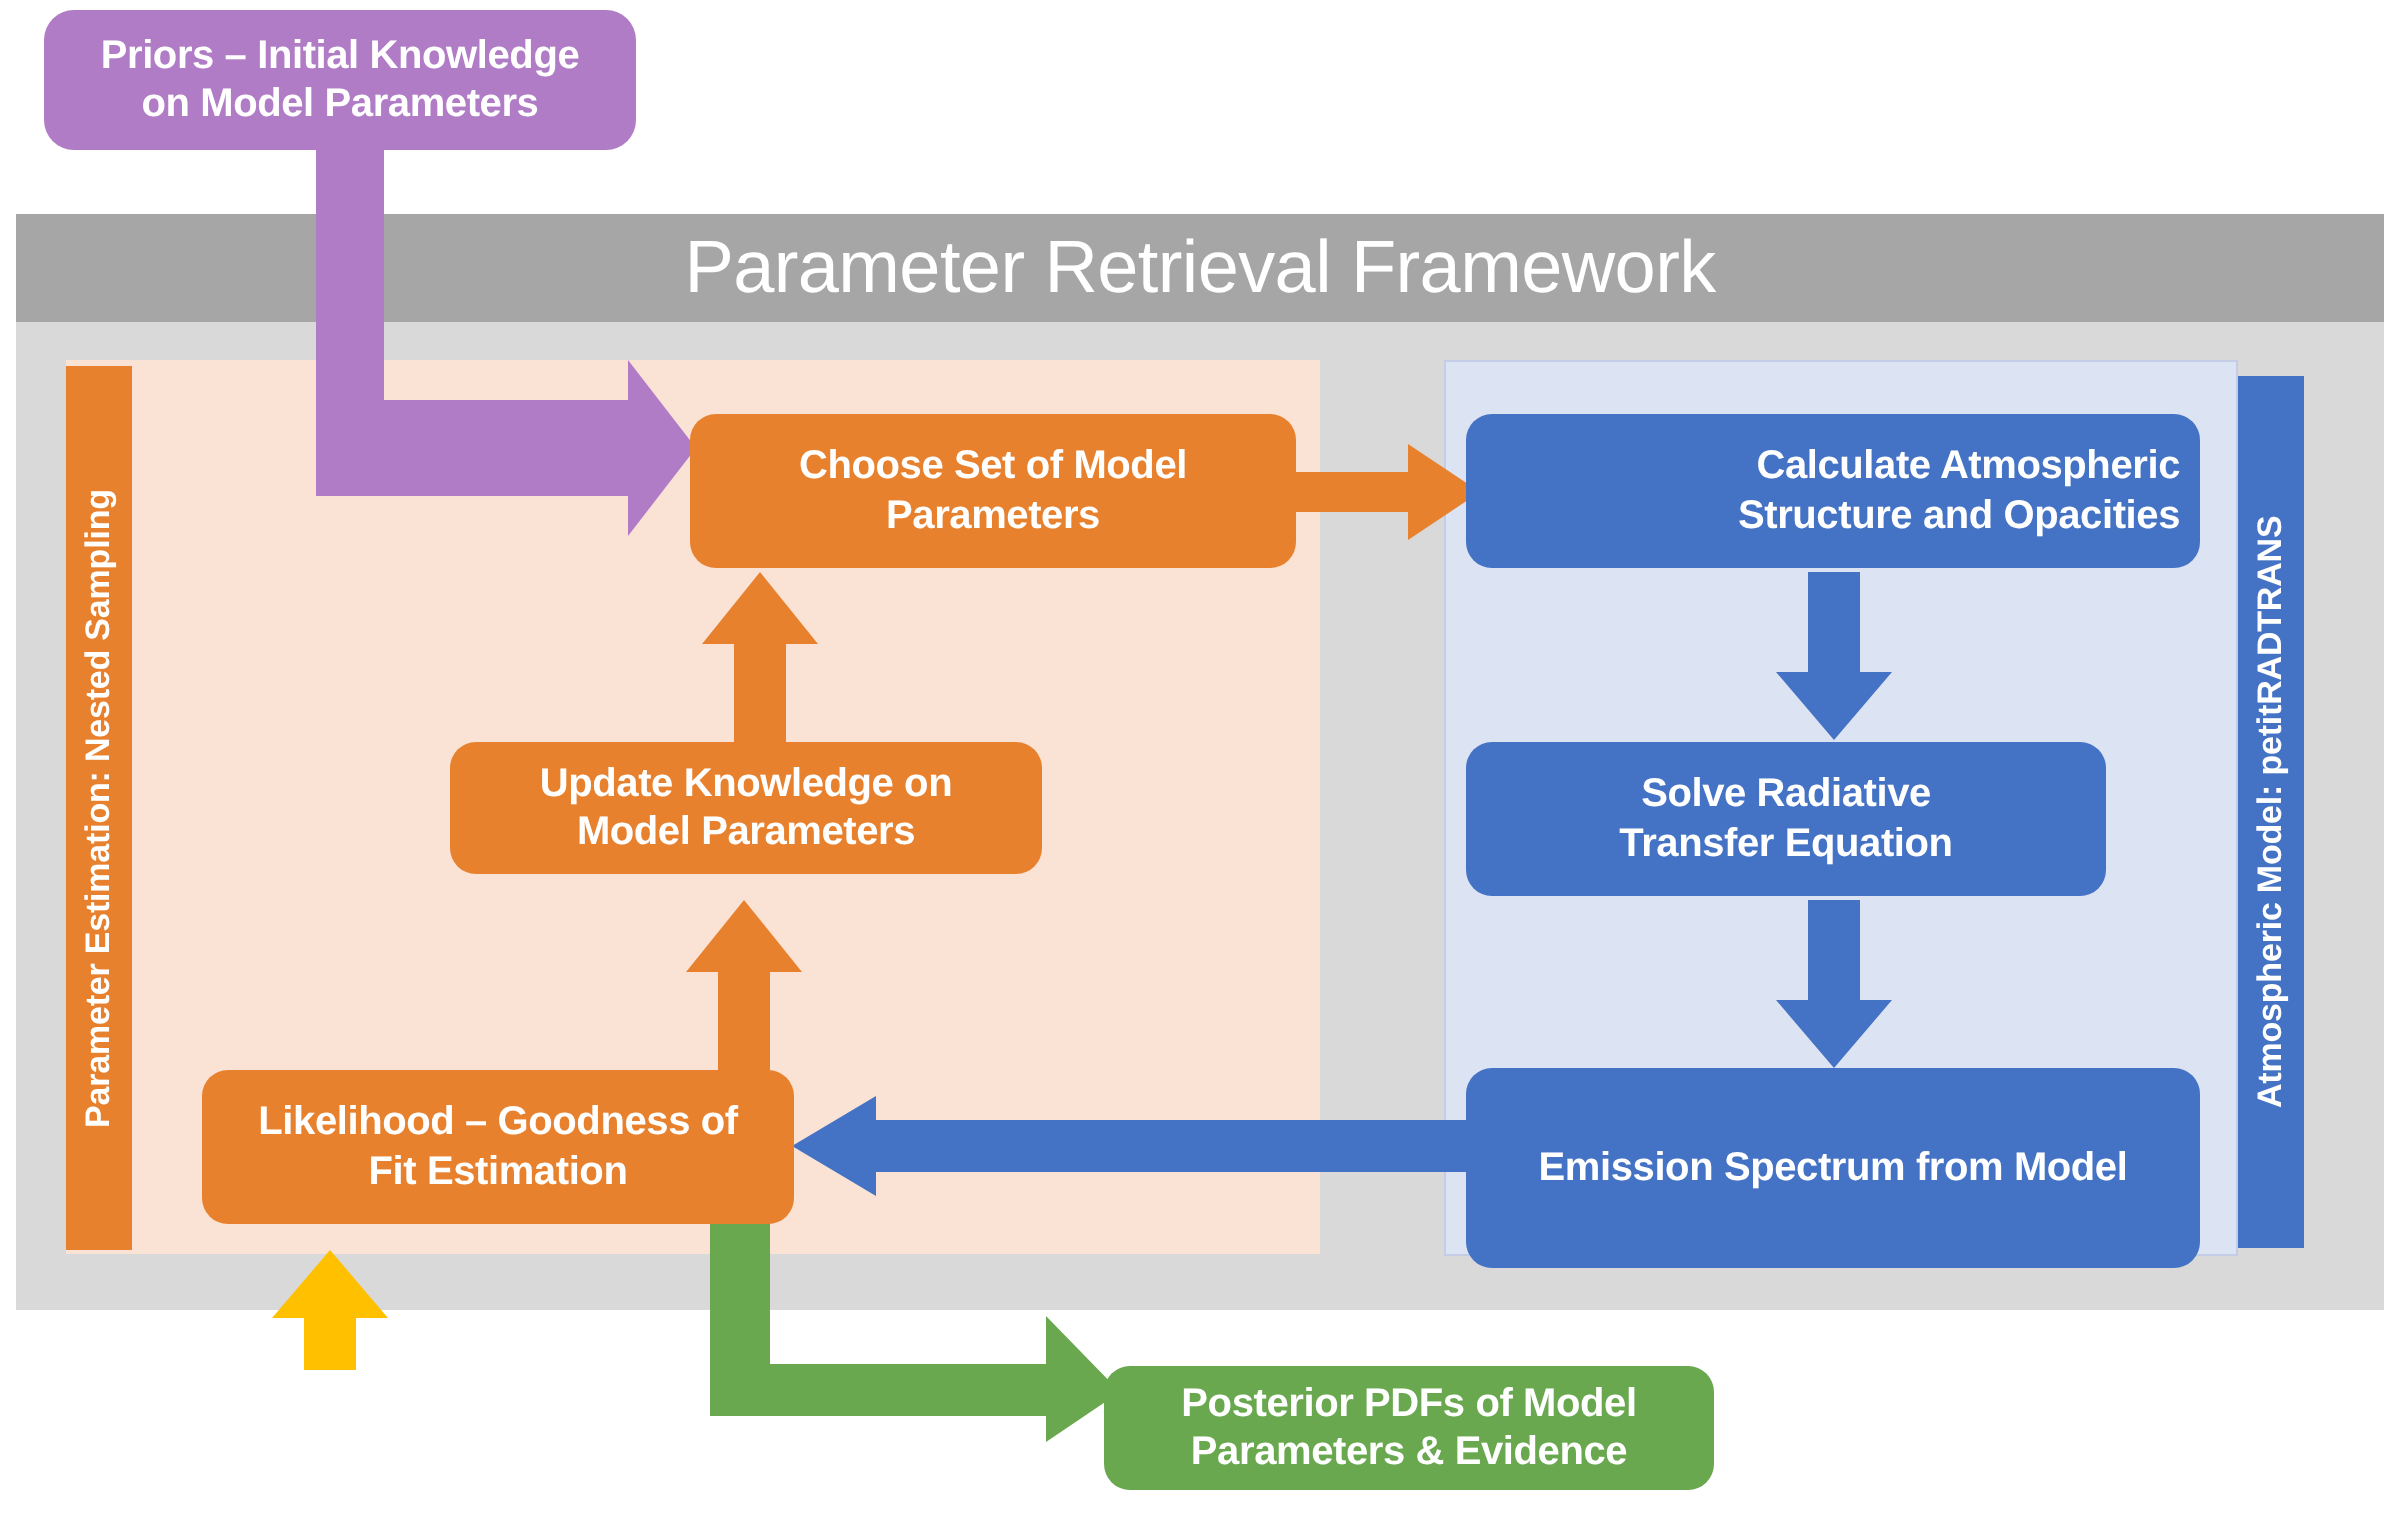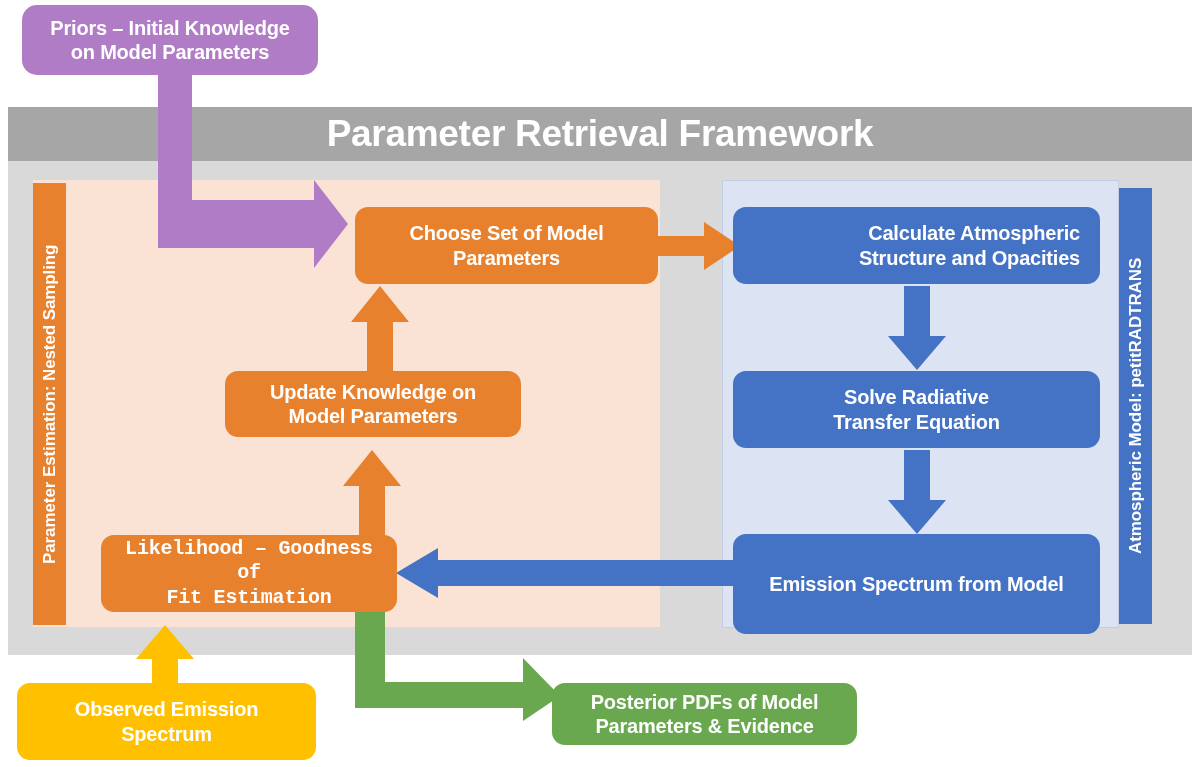--- a/index.html
+++ b/index.html
@@ -24,38 +24,38 @@
     position: absolute;
     box-sizing: border-box;
     display: flex;
     align-items: center;
     justify-content: center;
     text-align: center;
     color: #ffffff;
     font-weight: bold;
     line-height: 1.22;
     border-radius: 13px;
-    padding: 4px 20px;
+    padding: 4px 10px;
     letter-spacing: -0.2px;
   }
   .node span { display: block; width: 100%; white-space: pre-line; }
 
   
   .panel { position: absolute; box-sizing: border-box; }
 
   #header-bar {
     left: 8px; top: 107px; width: 1184px; height: 54px;
     background: #a6a6a6;
   }
   #header-title {
     position: absolute;
     left: 8px; top: 107px; width: 1184px; height: 54px;
     display: flex; align-items: center; justify-content: center;
     color: #ffffff;
-    font-weight: bold;
+    font-weight: normal;
     font-size: 37px;
     letter-spacing: -0.3px;
   }
   #framework-body {
     left: 8px; top: 161px; width: 1184px; height: 494px;
     background: #d9d9d9;
   }
 
   #left-panel {
     left: 33px; top: 180px; width: 627px; height: 447px;
@@ -91,43 +91,42 @@
   }
 
   
   #node-priors {
     left: 22px; top: 5px; width: 296px; height: 70px;
     background: #b07cc6;
     font-size: 20px;
     border-radius: 15px;
   }
   #node-choose {
-    left: 355px; top: 207px; width: 303px; height: 77px;
+    left: 345px; top: 207px; width: 303px; height: 77px;
     background: #e8812e;
     font-size: 20px;
   }
   #node-update {
     left: 225px; top: 371px; width: 296px; height: 66px;
     background: #e8812e;
     font-size: 20px;
   }
   #node-likelihood {
     left: 101px; top: 535px; width: 296px; height: 77px;
     background: #e8812e;
     font-size: 20px;
-    font-family: Liberation Mono, monospace;
   }
   #node-calculate {
     left: 733px; top: 207px; width: 367px; height: 77px;
     background: #4472c4;
     font-size: 20px;
     text-align: right;
   }
   #node-solve {
-    left: 733px; top: 371px; width: 367px; height: 77px;
+    left: 733px; top: 371px; width: 320px; height: 77px;
     background: #4472c4;
     font-size: 20px;
   }
   #node-emission-model {
     left: 733px; top: 534px; width: 367px; height: 100px;
     background: #4472c4;
     font-size: 20px;
   }
   #node-observed {
     left: 17px; top: 683px; width: 299px; height: 77px;
@@ -248,23 +247,19 @@
 
   <div class="node" id="node-solve">
     <span>Solve Radiative
 Transfer Equation</span>
   </div>
 
   <div class="node" id="node-emission-model">
     <span>Emission Spectrum from Model</span>
   </div>
 
-  <div class="node" id="node-observed">
-    <span>Observed Emission
-Spectrum</span>
-  </div>
 
   <div class="node" id="node-posterior">
     <span>Posterior PDFs of Model
 Parameters &amp; Evidence</span>
   </div>
 
 </div>
 
 </body></html>

